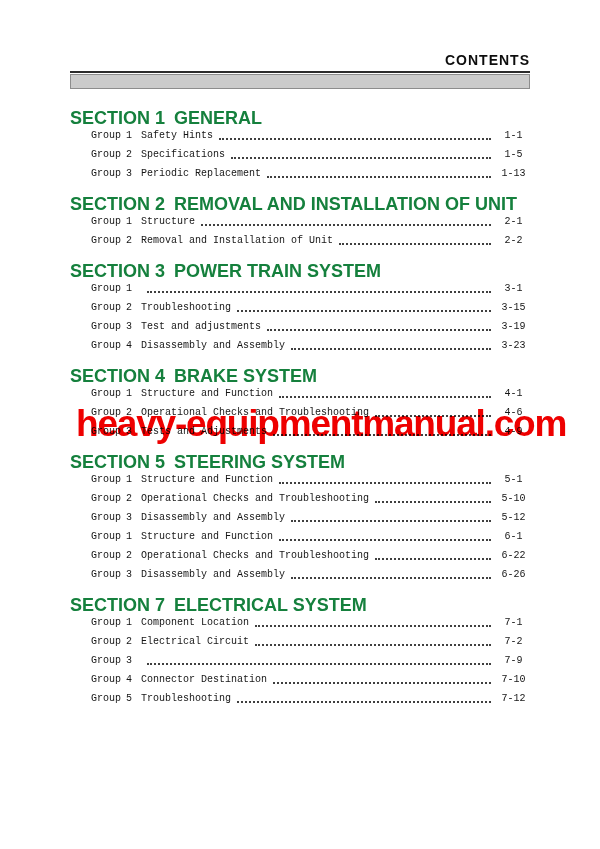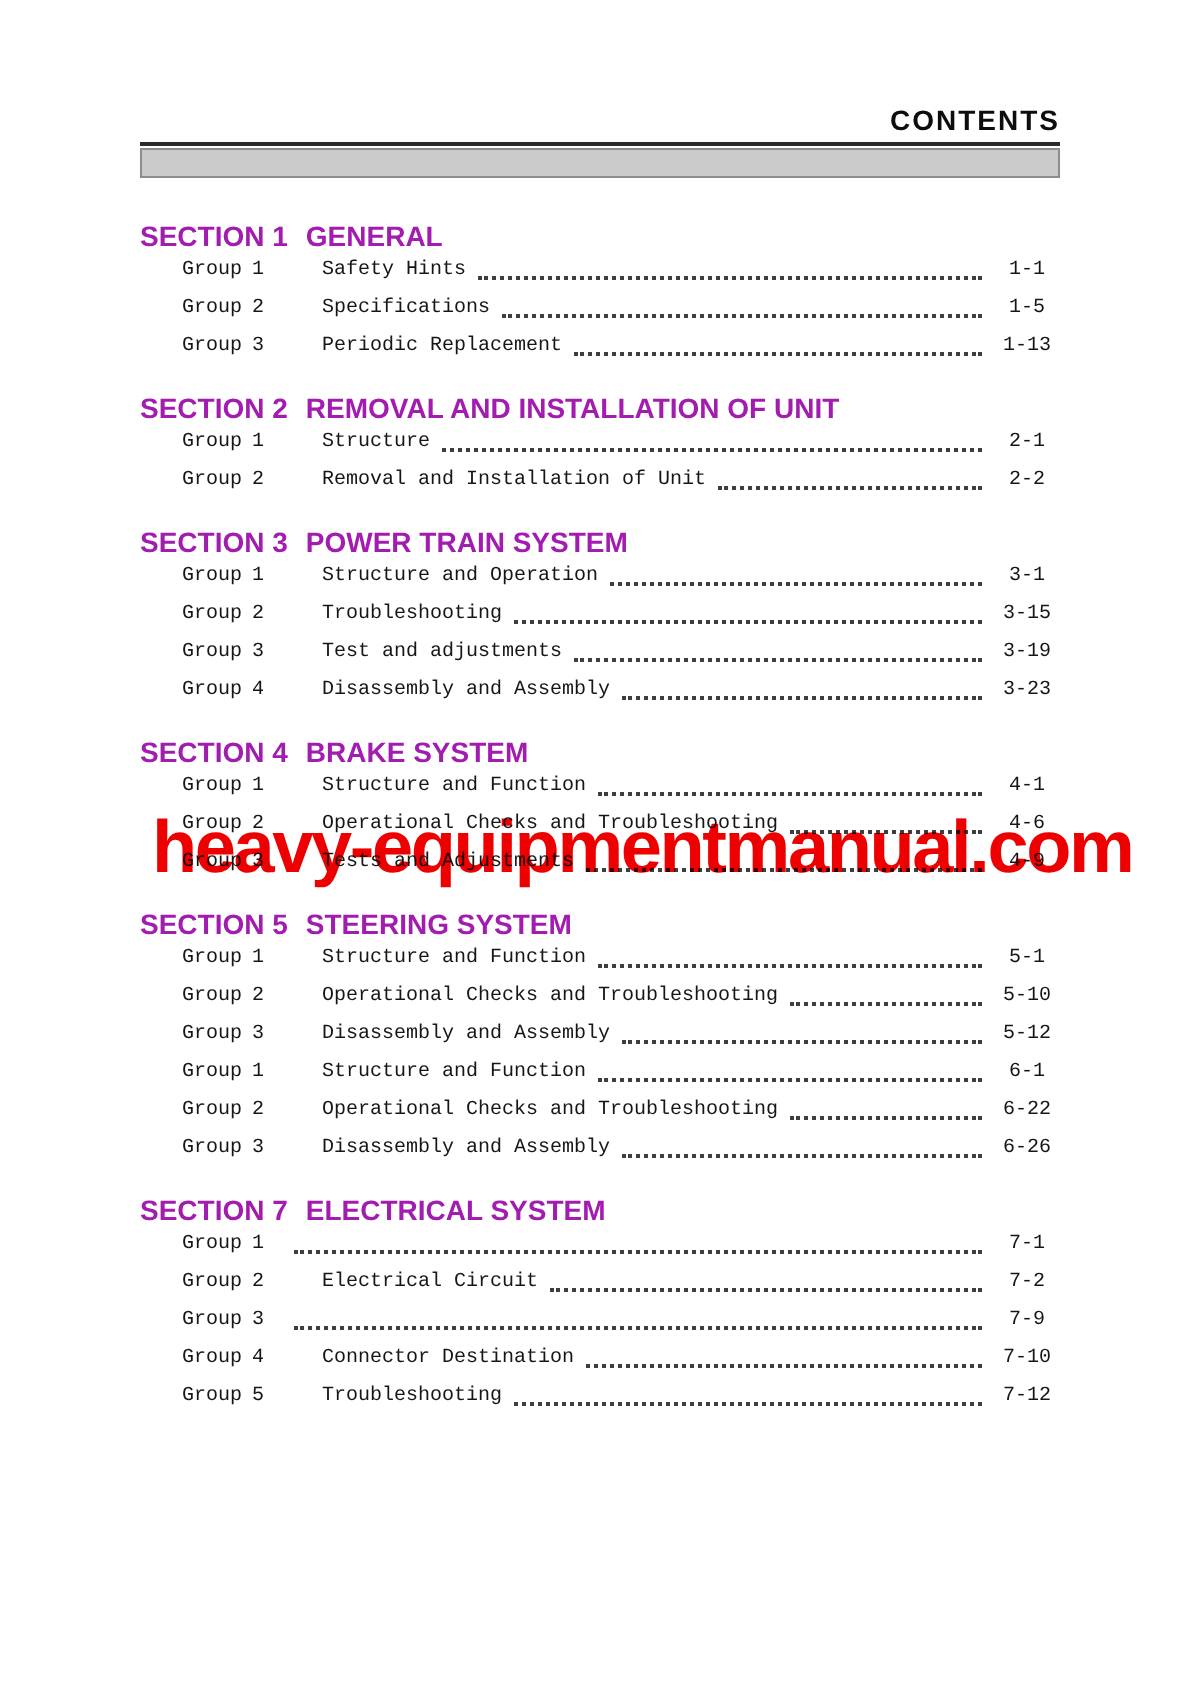--- a/index.html
+++ b/index.html
@@ -16,35 +16,35 @@
   .doc-title{
     margin:0 0 3px 0;
     text-align:right;
     font-size:14px;line-height:16px;font-weight:700;
     letter-spacing:1px;color:#0d0d0d;
   }
   .header-rule{height:2px;background:#2b2b2b;}
   .header-bar{height:13px;border:1px solid #8d8d8d;margin-top:1px;}
   .sec-heading{
     margin:13px 0 0 0;
-    font-size:14px;line-height:16px;font-weight:700;
-    white-space:nowrap;color:#a21caf;
+    font-size:18px;line-height:16px;font-weight:700;
+    white-space:nowrap;color:#15803d;
   }
   .sec:first-of-type .sec-heading{margin-top:21px;}
   .sec-num{margin-right:9px;}
   .toc-row{
     display:flex;
     height:19px;
     font-size:10px;line-height:19px;
     white-space:nowrap;
     font-family:Liberation Mono, monospace;
   }
   .g-word{margin-left:21px;width:35px;flex:0 0 auto;}
   .g-num{width:15px;flex:0 0 auto;}
-  .g-title{flex:0 0 auto;margin-left:20px;}
+  .g-title{flex:0 0 auto;}
   .dot-leader{
     flex:1 1 auto;
     align-self:flex-end;
     border-bottom:2px dotted #3f3f3f;
     margin:0 6px 5px 6px;
     min-width:8px;
   }
   .g-page{width:33px;flex:0 0 auto;text-align:center;}
   .watermark{
     position:absolute;
@@ -120,21 +120,20 @@
   </div>
 
   <div class="sec">
     <h2 class="sec-heading">
       <span class="sec-num">SECTION 3</span><span class="sec-title">POWER TRAIN SYSTEM</span>
     </h2>
     <div class="rows">
   <div class="toc-row">
     <span class="g-word">Group</span>
     <span class="g-num">1</span>
-    <span class="g-title">Structure and Operation</span>
     <span class="dot-leader"></span>
     <span class="g-page">3-1</span>
   </div>
 
   <div class="toc-row">
     <span class="g-word">Group</span>
     <span class="g-num">2</span>
     <span class="g-title">Troubleshooting</span>
     <span class="dot-leader"></span>
     <span class="g-page">3-15</span>
@@ -249,20 +248,21 @@
   </div>
 
   <div class="sec">
     <h2 class="sec-heading">
       <span class="sec-num">SECTION 7</span><span class="sec-title">ELECTRICAL SYSTEM</span>
     </h2>
     <div class="rows">
   <div class="toc-row">
     <span class="g-word">Group</span>
     <span class="g-num">1</span>
+    <span class="g-title">Component Location</span>
     <span class="dot-leader"></span>
     <span class="g-page">7-1</span>
   </div>
 
   <div class="toc-row">
     <span class="g-word">Group</span>
     <span class="g-num">2</span>
     <span class="g-title">Electrical Circuit</span>
     <span class="dot-leader"></span>
     <span class="g-page">7-2</span>

